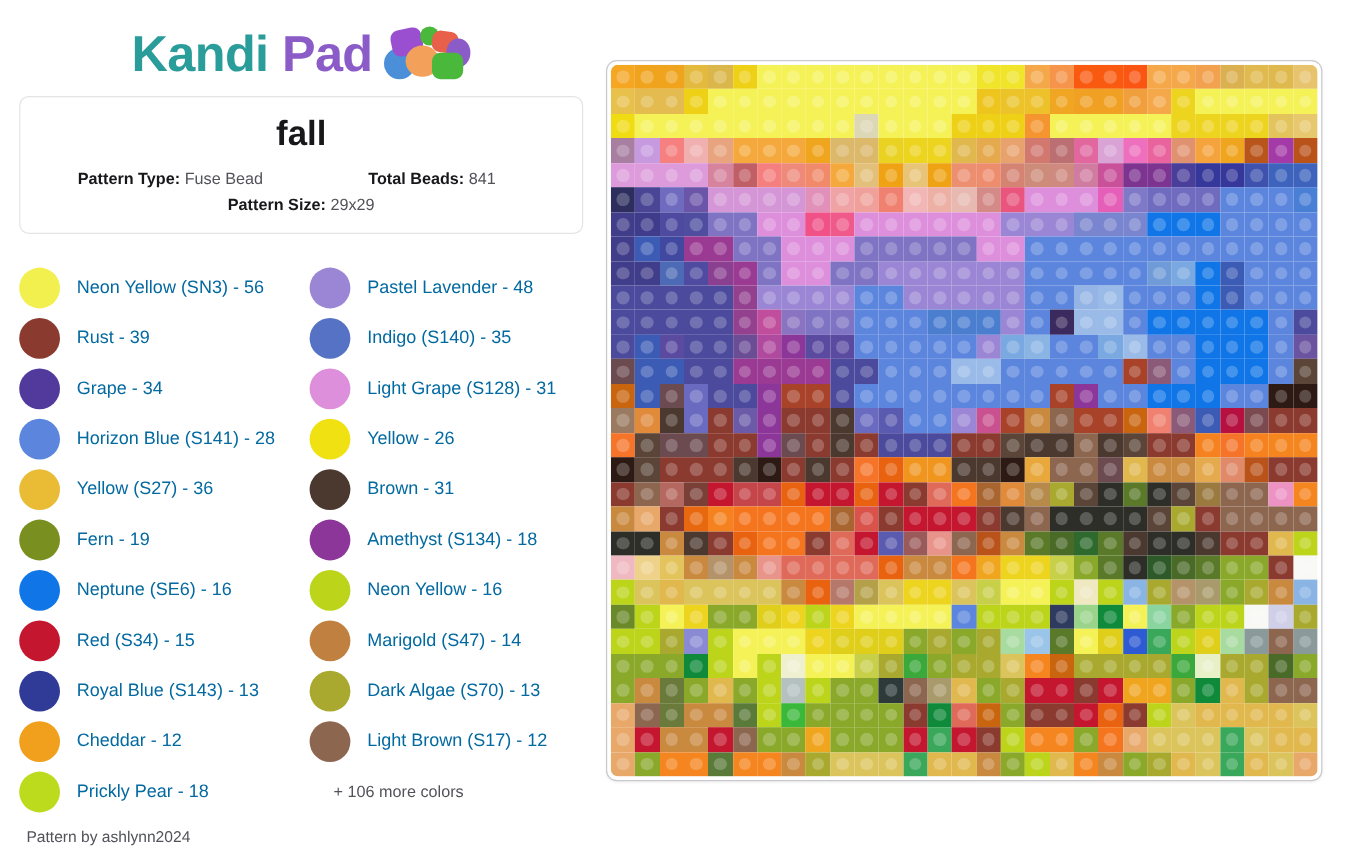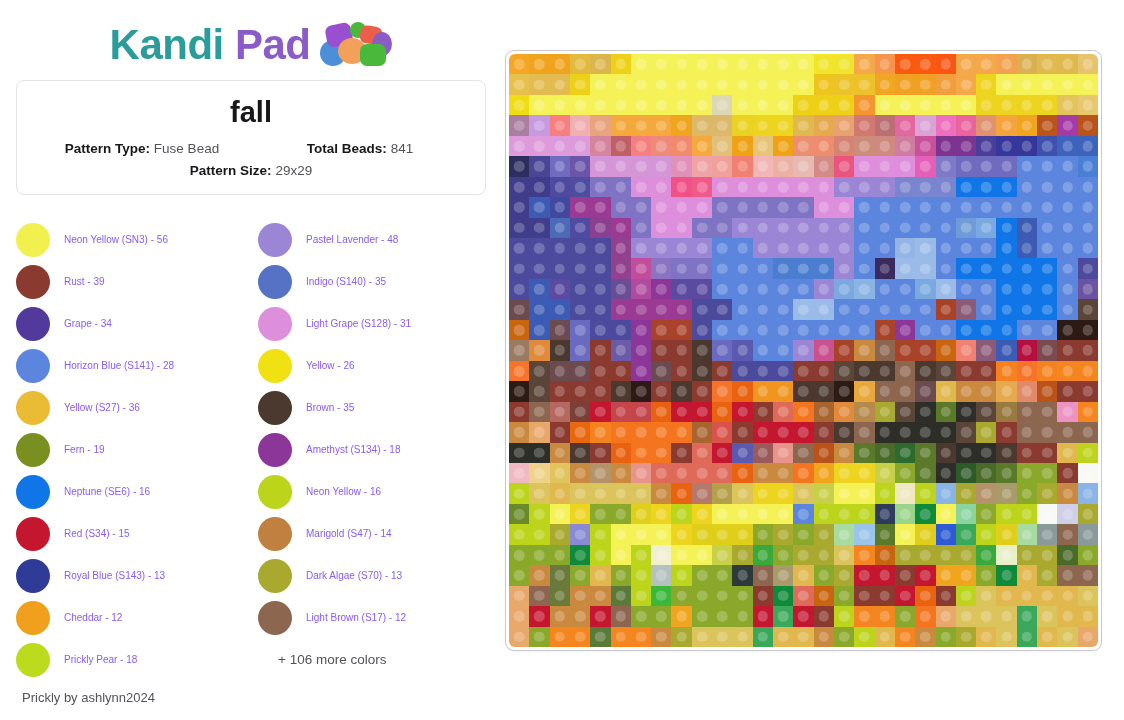--- a/index.html
+++ b/index.html
@@ -92,22 +92,22 @@
     align-items: center;
     gap: 14px;
     height: 42px;
   }
   .legend-swatch {
     width: 34px; height: 34px;
     border-radius: 50%;
     flex: 0 0 34px;
   }
   .legend-label {
-    font-size: 10px;
-    color: #8b5cf6;
+    font-size: 15px;
+    color: #0369a1;
     white-space: nowrap;
   }
   .more-colors {
     font-size: 13.5px;
     color: #52525b;
     display: flex;
     align-items: center;
     height: 42px;
     padding-left: 20px;
   }
@@ -229,21 +229,21 @@
         <div class="legend-item">
           <span class="legend-swatch" style="background: rgb(239, 225, 18);"></span>
           <span class="legend-label">Yellow - 26</span>
         </div>
         <div class="legend-item">
           <span class="legend-swatch" style="background: rgb(234, 187, 53);"></span>
           <span class="legend-label">Yellow (S27) - 36</span>
         </div>
         <div class="legend-item">
           <span class="legend-swatch" style="background: rgb(75, 57, 47);"></span>
-          <span class="legend-label">Brown - 35</span>
+          <span class="legend-label">Brown - 31</span>
         </div>
         <div class="legend-item">
           <span class="legend-swatch" style="background: rgb(121, 144, 33);"></span>
           <span class="legend-label">Fern - 19</span>
         </div>
         <div class="legend-item">
           <span class="legend-swatch" style="background: rgb(141, 54, 153);"></span>
           <span class="legend-label">Amethyst (S134) - 18</span>
         </div>
         <div class="legend-item">
@@ -1126,16 +1126,16 @@
         <div class="bead" style="background: rgb(224, 184, 78);"></div>
         <div class="bead" style="background: rgb(219, 196, 92);"></div>
         <div class="bead" style="background: rgb(58, 168, 90);"></div>
         <div class="bead" style="background: rgb(224, 184, 78);"></div>
         <div class="bead" style="background: rgb(219, 196, 92);"></div>
         <div class="bead" style="background: rgb(232, 168, 106);"></div>
       </div>
   </div>
 
   <div class="footer">
-    <div>Prickly by ashlynn2024</div>
+    <div>Pattern by ashlynn2024</div>
   </div>
 
 </div>
 
 </body></html>

